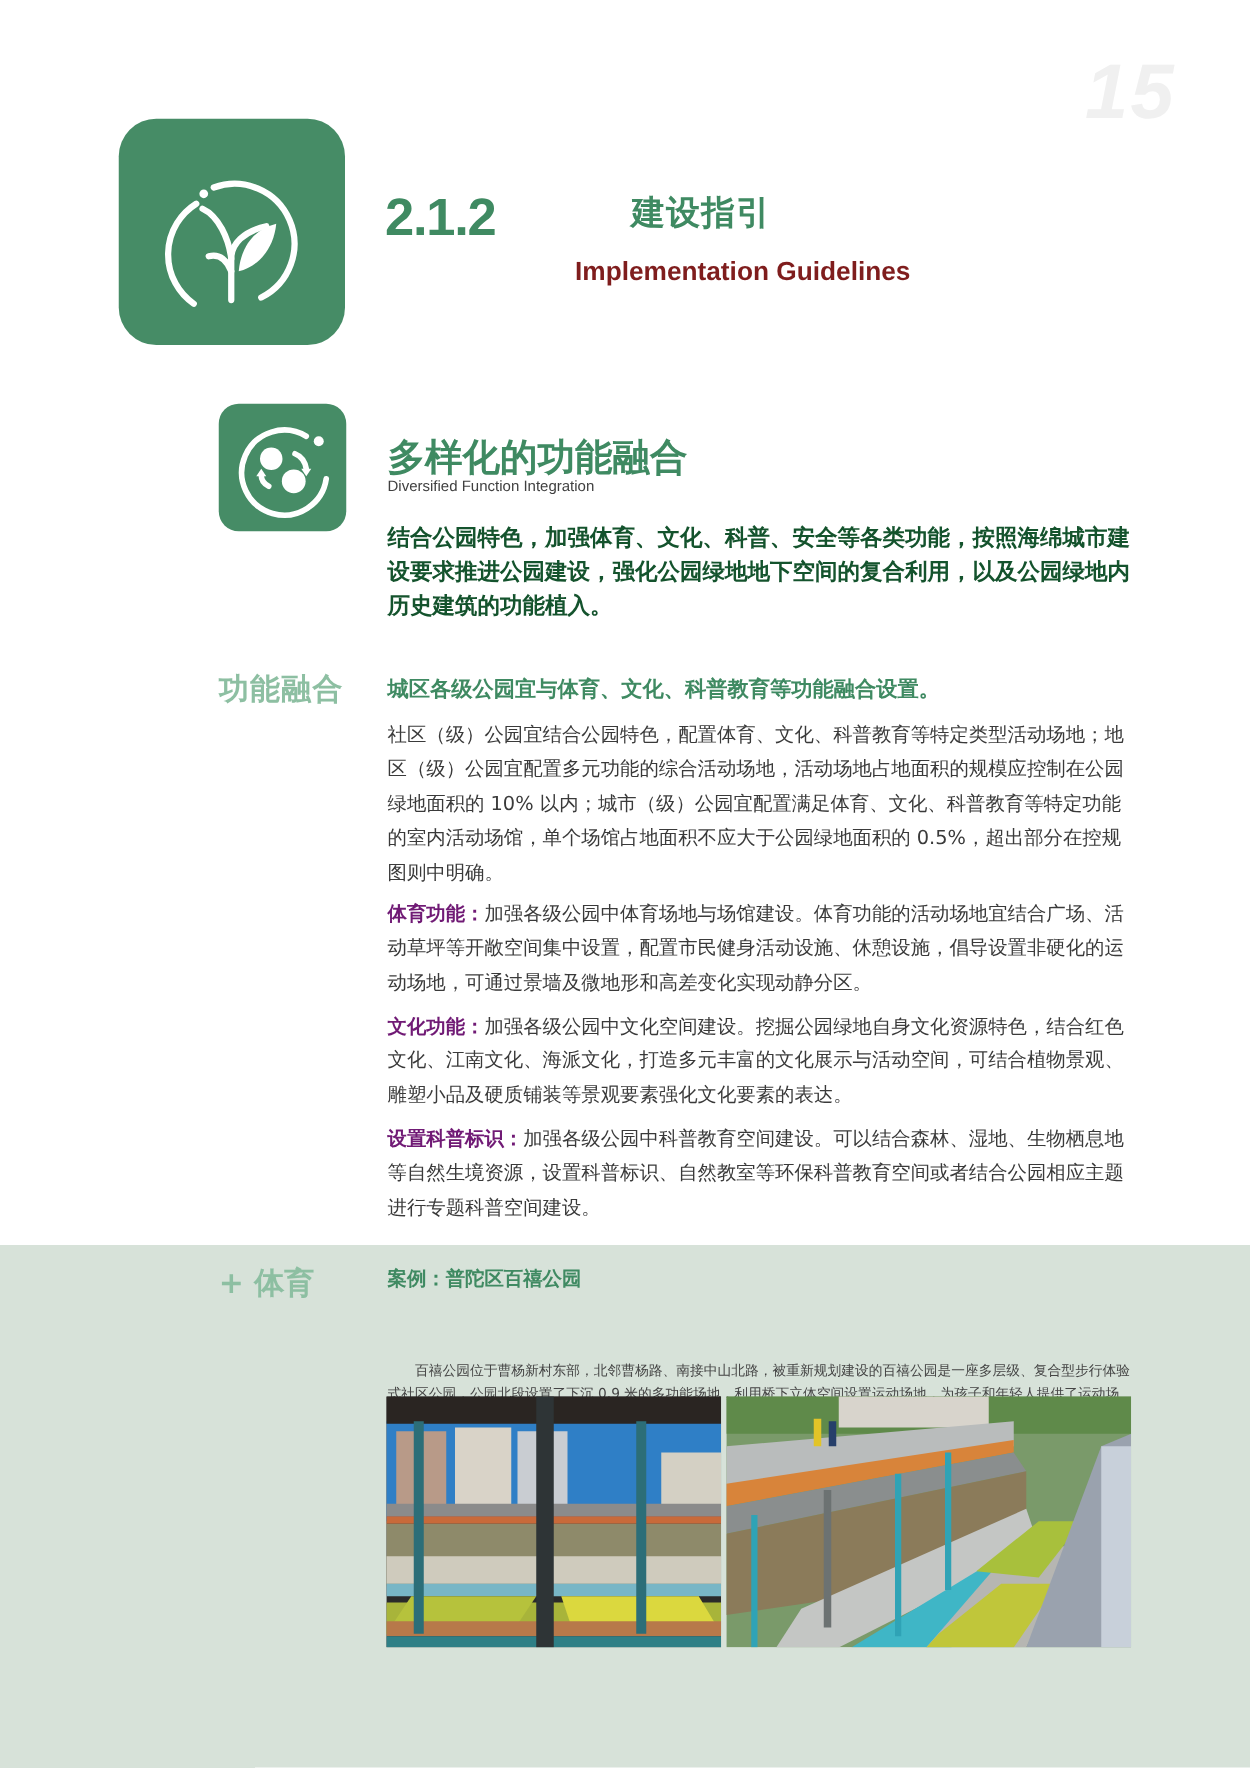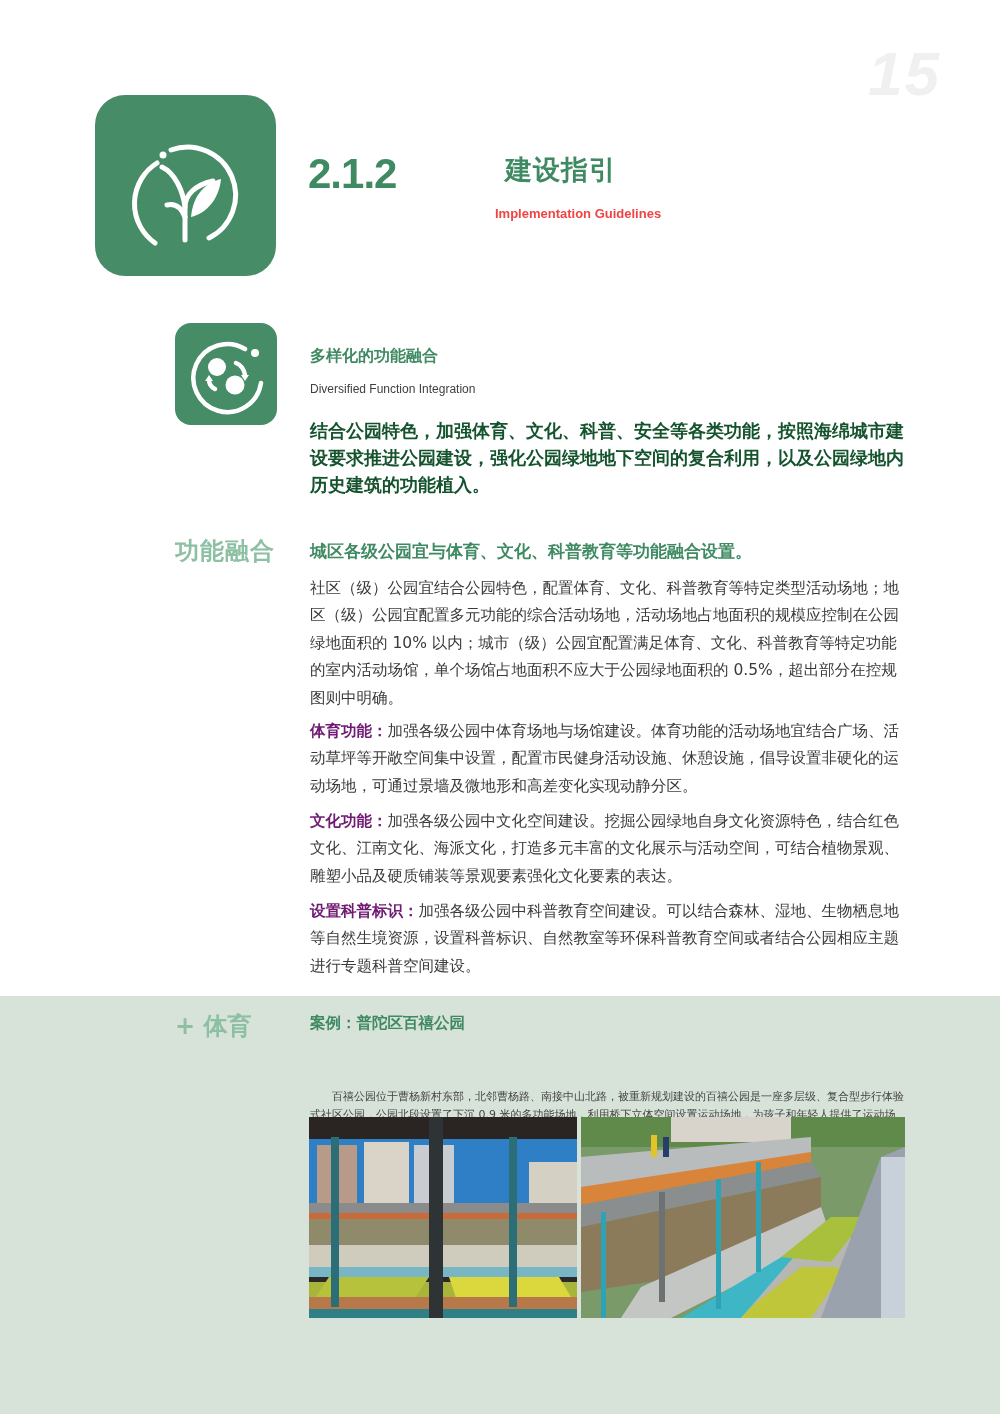--- a/index.html
+++ b/index.html
@@ -24,30 +24,30 @@
       font-family: "Liberation Sans", sans-serif; font-weight: bold;
       font-size: 42px; color: #3f8a62; letter-spacing: -1px;
     }
     .chapter-title {
       position: absolute; left: 460px; top: 152px;
       font-weight: bold; font-size: 27px; color: #3f8a62; letter-spacing: 1px; margin-left: 45px;
     }
     .chapter-sub {
       position: absolute; left: 460px; top: 206px;
       font-family: "Liberation Sans", sans-serif; font-weight: bold;
-      font-size: 13px; color: #ef4444; margin-left: 35px;
+      font-size: 21px; color: #7f1d1d;
     }
     .sub-icon {
       position: absolute; left: 175px; top: 323px; width: 102px; height: 102px;
       background: #468c66; border-radius: 16px;
     }
     .sub-icon svg { position: absolute; left: 0; top: 0; }
     .sub-title {
       position: absolute; left: 310px; top: 346px;
-      font-weight: bold; font-size: 16px; color: #3f8a62;
+      font-weight: bold; font-size: 30px; color: #3f8a62;
     }
     .sub-en {
       position: absolute; left: 310px; top: 382px;
       font-family: "Liberation Sans", sans-serif; font-weight: normal;
       font-size: 12px; color: #404040;
     }
     .intro {
       position: absolute; left: 310px; top: 417px; width: 600px;
       font-weight: bold; font-size: 18px; line-height: 27px; color: #14532d;
     }

